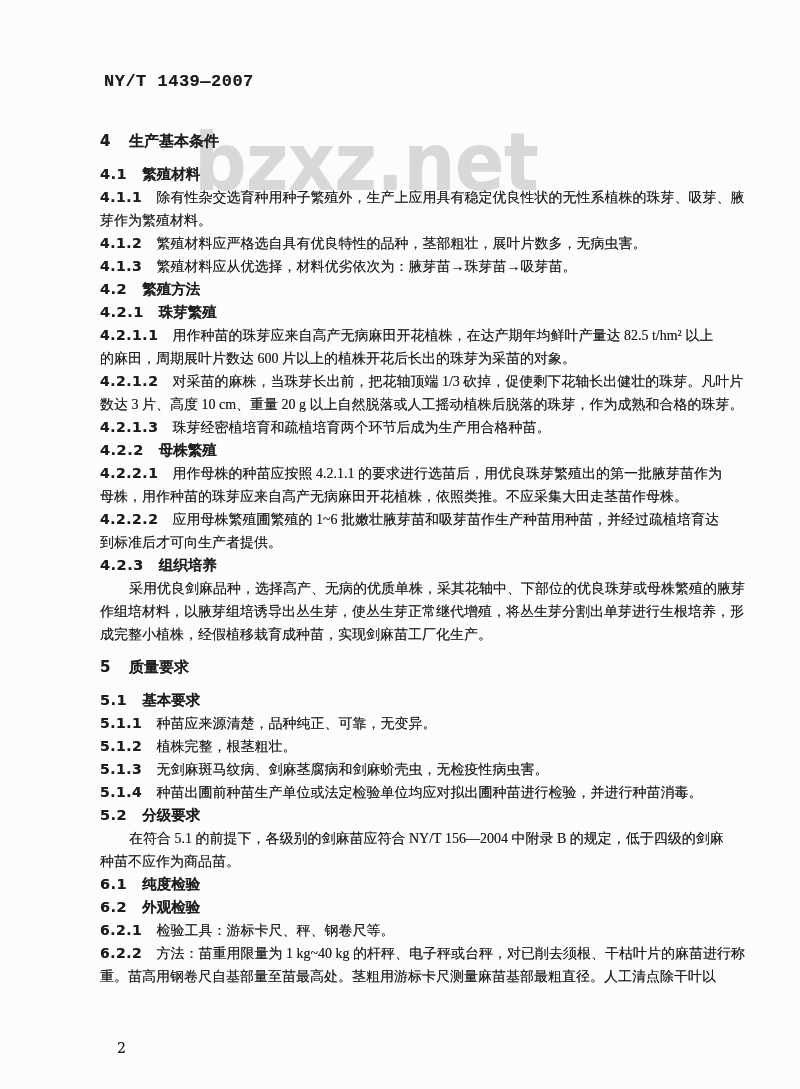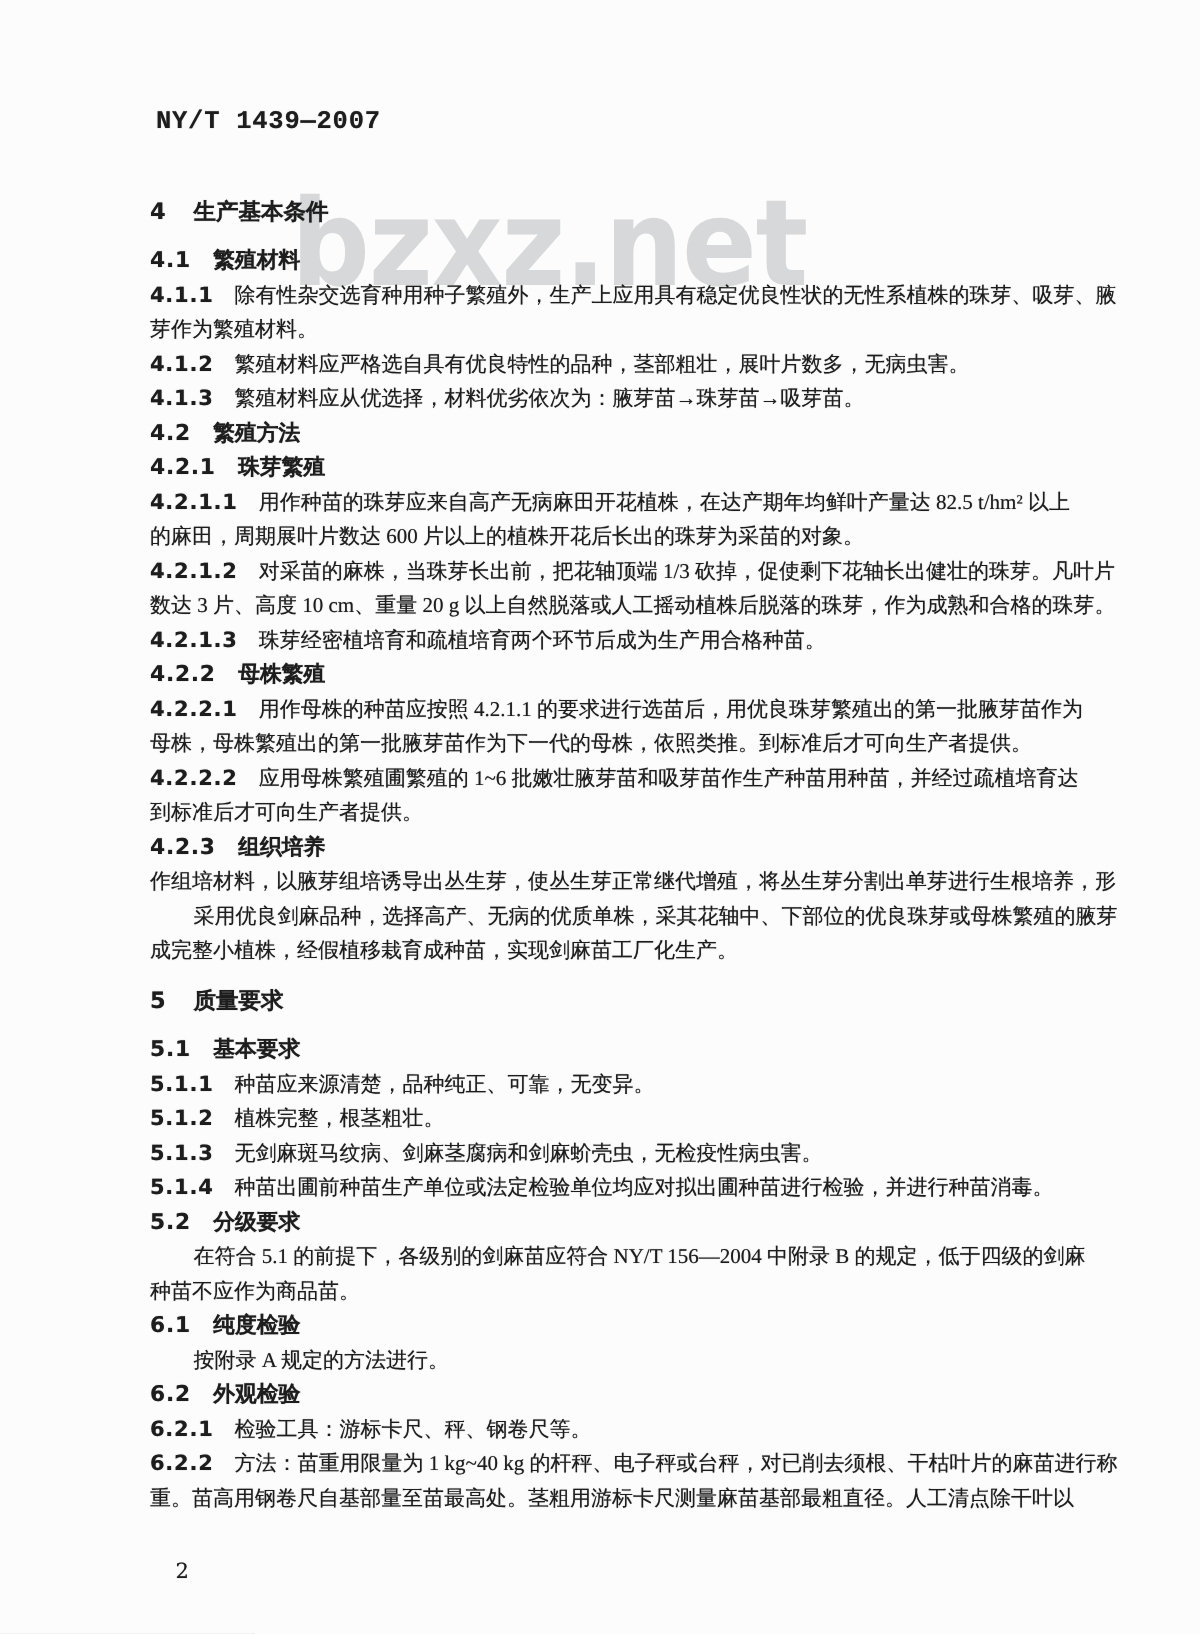--- a/index.html
+++ b/index.html
@@ -85,49 +85,48 @@
     <div class="line cont"><span>的麻田，周期展叶片数达 600 片以上的植株开花后长出的珠芽为采苗的对象。</span></div>
 
     <div class="line clause"><span class="num">4.2.1.2</span><span>对采苗的麻株，当珠芽长出前，把花轴顶端 1/3 砍掉，促使剩下花轴长出健壮的珠芽。凡叶片</span></div>
     <div class="line cont"><span>数达 3 片、高度 10 cm、重量 20 g 以上自然脱落或人工摇动植株后脱落的珠芽，作为成熟和合格的珠芽。</span></div>
 
     <div class="line clause"><span class="num">4.2.1.3</span><span>珠芽经密植培育和疏植培育两个环节后成为生产用合格种苗。</span></div>
 
     <div class="line h3"><span class="num">4.2.2</span><span>母株繁殖</span></div>
 
     <div class="line clause"><span class="num">4.2.2.1</span><span>用作母株的种苗应按照 4.2.1.1 的要求进行选苗后，用优良珠芽繁殖出的第一批腋芽苗作为</span></div>
-    <div class="line cont"><span>母株，母株繁殖出的第一批腋芽苗作为下一代的母株，依照类推。到标准后才可向生产者提供。</span></div>
+    <div class="line cont"><span>母株，用作种苗的珠芽应来自高产无病麻田开花植株，依照类推。不应采集大田走茎苗作母株。</span></div>
 
     <div class="line clause"><span class="num">4.2.2.2</span><span>应用母株繁殖圃繁殖的 1~6 批嫩壮腋芽苗和吸芽苗作生产种苗用种苗，并经过疏植培育达</span></div>
     <div class="line cont"><span>到标准后才可向生产者提供。</span></div>
 
     <div class="line h3"><span class="num">4.2.3</span><span>组织培养</span></div>
 
+    <div class="line indent"><span>采用优良剑麻品种，选择高产、无病的优质单株，采其花轴中、下部位的优良珠芽或母株繁殖的腋芽</span></div>
     <div class="line cont"><span>作组培材料，以腋芽组培诱导出丛生芽，使丛生芽正常继代增殖，将丛生芽分割出单芽进行生根培养，形</span></div>
-    <div class="line indent"><span>采用优良剑麻品种，选择高产、无病的优质单株，采其花轴中、下部位的优良珠芽或母株繁殖的腋芽</span></div>
     <div class="line cont"><span>成完整小植株，经假植移栽育成种苗，实现剑麻苗工厂化生产。</span></div>
 
     <div class="line h1"><span class="num">5</span><span>质量要求</span></div>
 
     <div class="line h2"><span class="num">5.1</span><span>基本要求</span></div>
 
     <div class="line clause"><span class="num">5.1.1</span><span>种苗应来源清楚，品种纯正、可靠，无变异。</span></div>
     <div class="line clause"><span class="num">5.1.2</span><span>植株完整，根茎粗壮。</span></div>
     <div class="line clause"><span class="num">5.1.3</span><span>无剑麻斑马纹病、剑麻茎腐病和剑麻蚧壳虫，无检疫性病虫害。</span></div>
     <div class="line clause"><span class="num">5.1.4</span><span>种苗出圃前种苗生产单位或法定检验单位均应对拟出圃种苗进行检验，并进行种苗消毒。</span></div>
 
     <div class="line h2"><span class="num">5.2</span><span>分级要求</span></div>
 
     <div class="line indent"><span>在符合 5.1 的前提下，各级别的剑麻苗应符合 NY/T 156—2004 中附录 B 的规定，低于四级的剑麻</span></div>
     <div class="line cont"><span>种苗不应作为商品苗。</span></div>
 
 
     <div class="line h2"><span class="num">6.1</span><span>纯度检验</span></div>
 
-    <div class="line indent"><span>按附录 A 规定的方法进行。</span></div>
 
     <div class="line h2"><span class="num">6.2</span><span>外观检验</span></div>
 
     <div class="line clause"><span class="num">6.2.1</span><span>检验工具：游标卡尺、秤、钢卷尺等。</span></div>
 
     <div class="line clause"><span class="num">6.2.2</span><span>方法：苗重用限量为 1 kg~40 kg 的杆秤、电子秤或台秤，对已削去须根、干枯叶片的麻苗进行称</span></div>
     <div class="line cont"><span>重。苗高用钢卷尺自基部量至苗最高处。茎粗用游标卡尺测量麻苗基部最粗直径。人工清点除干叶以</span></div>
 
   </div>
 

